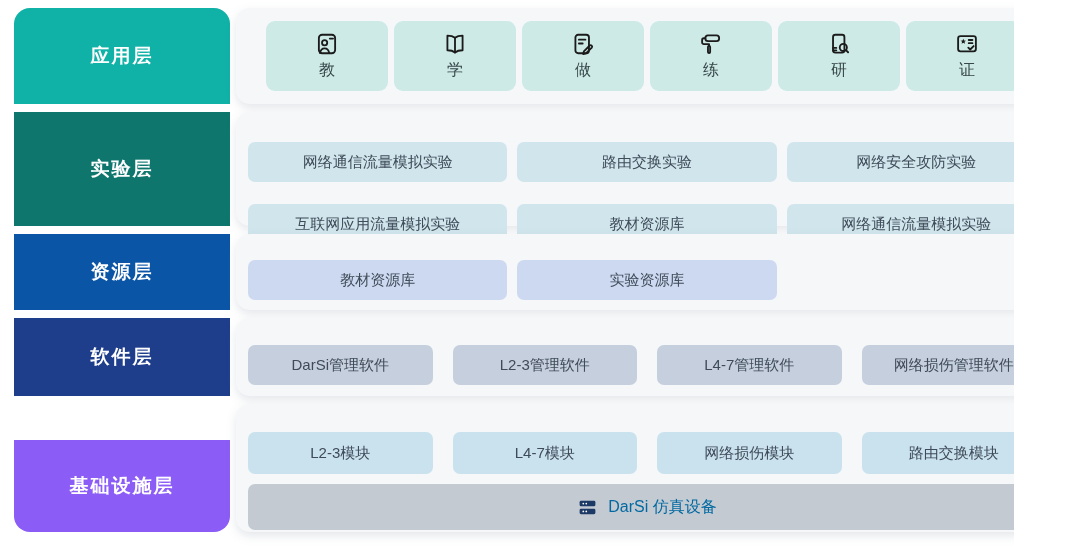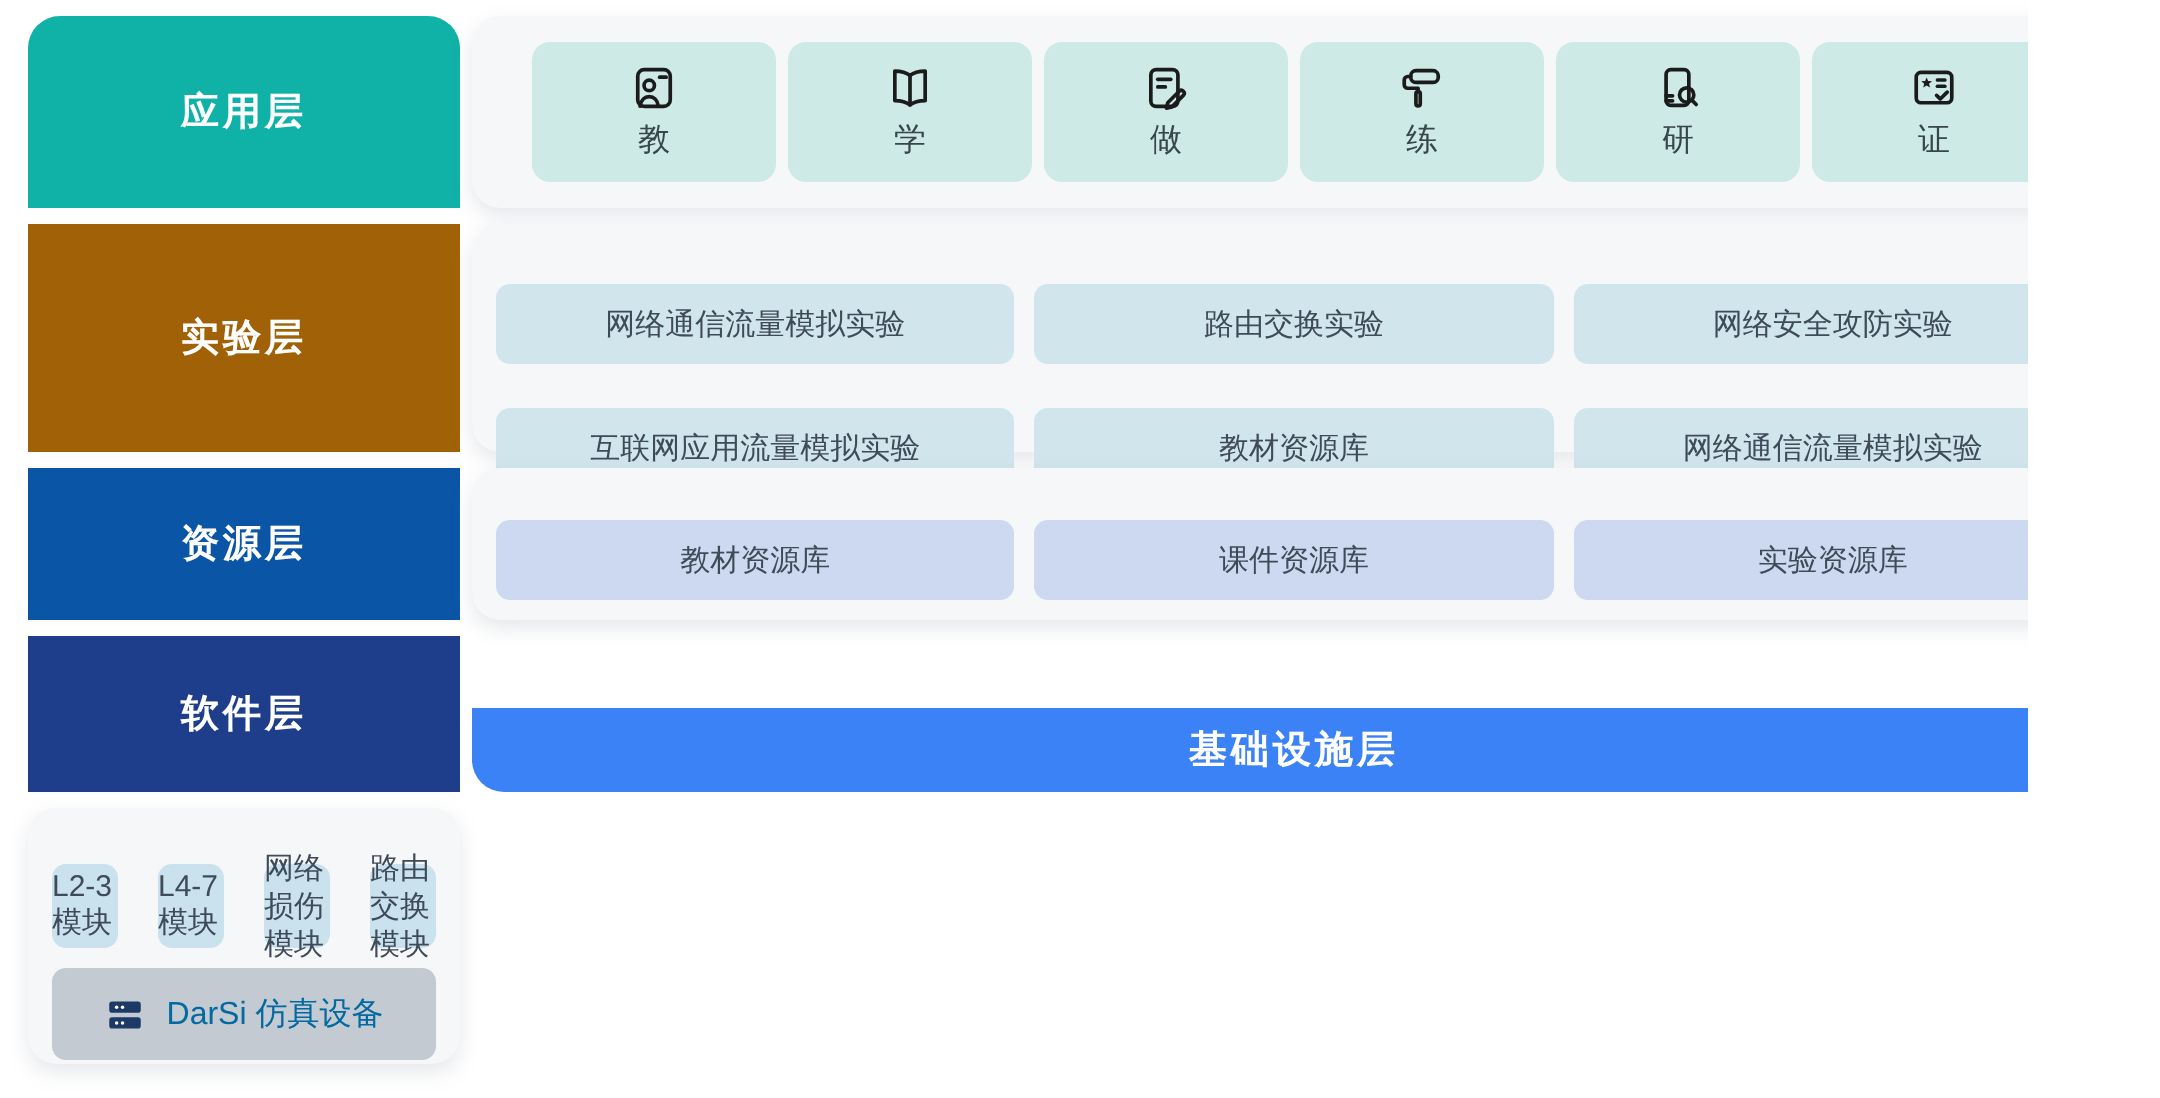--- a/index.html
+++ b/index.html
@@ -14,24 +14,24 @@
     grid-template-rows:96px 114px 76px 78px 128px;
     column-gap:6px;row-gap:8px;
     padding:8px 14px;
   }
   
   .layer-label{
     display:flex;align-items:center;justify-content:center;
     color:#ffffff;font-size:19px;font-weight:700;letter-spacing:2px;
   }
   .l1{background:#10b1a6;border-radius:16px 16px 0 0;}
-  .l2{background:#a16207;}
+  .l2{background:#0f766e;}
   .l3{background:#0b55a6;}
   .l4{background:#1e3e8c;}
-  .l5{background:#3b82f6;border-radius:0 0 16px 16px;margin-top:36px;}
+  .l5{background:#8b5cf6;border-radius:0 0 16px 16px;margin-top:36px;}
   
   .panel{
     background:#f5f7f9;border-radius:14px;
     box-shadow:0 4px 10px rgba(150,160,175,0.25);
     box-sizing:border-box;
   }
   .panel-apps{display:flex;align-items:center;justify-content:space-between;padding:0 30px;}
   .icon-card{
     width:122px;height:70px;background:#cdeae6;border-radius:9px;
     display:flex;flex-direction:column;align-items:center;justify-content:center;gap:3px;
@@ -146,26 +146,31 @@
       <div class="box b-exp">互联网应用流量模拟实验</div>
       <div class="box b-exp">教材资源库</div>
       <div class="box b-exp">网络通信流量模拟实验</div>
     </div>
 
     <div class="layer-label l3">
       <span>资源层</span>
     </div>
     <div class="panel panel-res">
       <div class="box b-res">教材资源库</div>
-      <div class="box b-res">课件资源库</div>
       <div class="box b-res">实验资源库</div>
     </div>
 
     <div class="layer-label l4">
       <span>软件层</span>
+    </div>
+    <div class="panel panel-sw">
+      <div class="box b-sw">DarSi管理软件</div>
+      <div class="box b-sw">L2-3管理软件</div>
+      <div class="box b-sw">L4-7管理软件</div>
+      <div class="box b-sw">网络损伤管理软件</div>
     </div>
 
     <div class="layer-label l5">
       <span>基础设施层</span>
     </div>
     <div class="panel panel-infra">
       <div class="infra-modules">
         <div class="box b-mod">L2-3模块</div>
         <div class="box b-mod">L4-7模块</div>
         <div class="box b-mod">网络损伤模块</div>

